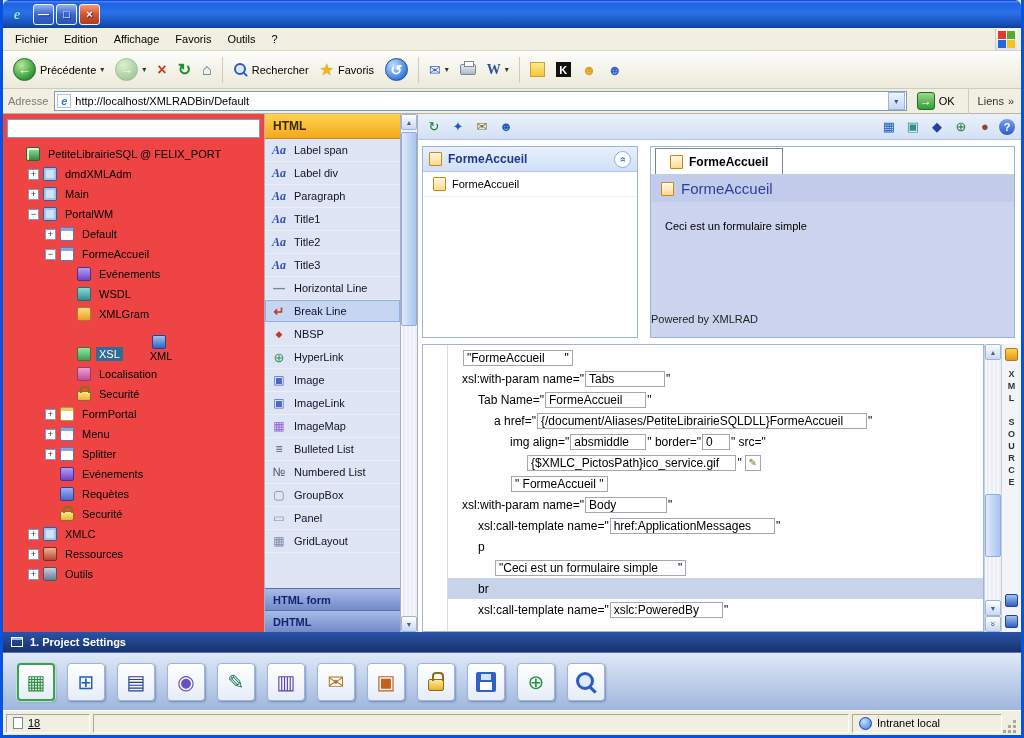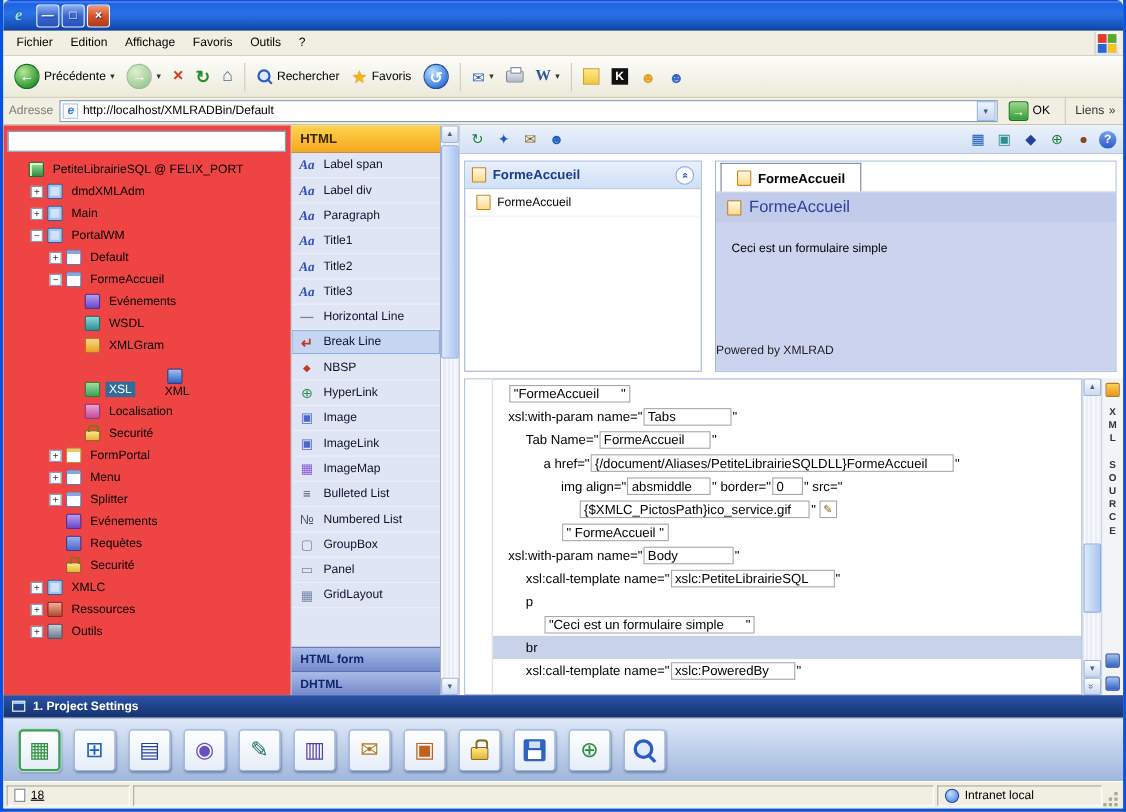--- a/index.html
+++ b/index.html
@@ -198,21 +198,21 @@
   .floppy::after { content:""; position:absolute; bottom:2px; left:4px; width:12px; height:8px; background:#fff; }
   .mag-big { position:relative; width:22px; height:22px; }
   .mag-big::before { content:""; position:absolute; top:1px; left:1px; width:12px; height:12px;
     border:3px solid #2a5cc8; border-radius:50%; background:#dfe9ff; }
   .mag-big::after { content:""; position:absolute; width:9px; height:3px; background:#2a5cc8;
     bottom:2px; right:0; transform:rotate(45deg); }
   .statusbar { height:25px; flex:none; background:#f1efe2; border-top:1px solid #fff; display:flex; align-items:center;
     padding:0 3px; gap:3px; }
   .sb-cell { height:19px; display:flex; align-items:center; padding:0 6px; gap:5px;
     border:1px solid #aca899; border-right-color:#fff; border-bottom-color:#fff; }
-  .sb-left { width:112px;text-decoration:underline; }
+  .sb-left { width:84px;text-decoration:underline; }
   .sb-main { flex:1; }
   .sb-right { width:150px; }
   .page-ic { width:10px; height:12px; background:#fff; border:1px solid #7a8699; flex:none; }
   .globe-ic { width:13px; height:13px; border-radius:50%; flex:none; border:1px solid #27409b;
     background:radial-gradient(circle at 35% 30%,#bfe0ff,#3a7de0); }
   .grip { width:13px; height:13px; position:relative; align-self:flex-end; }
   .grip::before { content:""; position:absolute; right:2px; bottom:2px; width:3px; height:3px; background:#aca899;
     box-shadow:-5px 0 #aca899, 0 -5px #aca899, -5px -5px #aca899, -10px 0 #aca899, 0 -10px #aca899; }
 </style>
 </head>
@@ -583,21 +583,21 @@
           <div class="gutter"></div>
           <div class="ed-rows" id="ed-rows">
               <div class="ed-row" style="padding-left: 14px;"><span class="ed-box">"FormeAccueil      "</span></div>
               <div class="ed-row" style="padding-left: 14px;"><span class="ed-text">xsl:with-param name="</span><span class="ed-box">Tabs              </span><span class="ed-text">"</span></div>
               <div class="ed-row" style="padding-left: 30px;"><span class="ed-text">Tab Name="</span><span class="ed-box">FormeAccueil      </span><span class="ed-text">"</span></div>
               <div class="ed-row" style="padding-left: 46px;"><span class="ed-text">a href="</span><span class="ed-box">{/document/Aliases/PetiteLibrairieSQLDLL}FormeAccueil      </span><span class="ed-text">"</span></div>
               <div class="ed-row" style="padding-left: 62px;"><span class="ed-text">img align="</span><span class="ed-box">absmiddle    </span><span class="ed-text">" border="</span><span class="ed-box">0    </span><span class="ed-text">" src="</span></div>
               <div class="ed-row" style="padding-left: 78px;"><span class="ed-box">{$XMLC_PictosPath}ico_service.gif    </span><span class="ed-text">"</span><span class="ed-edit">✎</span></div>
               <div class="ed-row" style="padding-left: 62px;"><span class="ed-box">" FormeAccueil "</span></div>
               <div class="ed-row" style="padding-left: 14px;"><span class="ed-text">xsl:with-param name="</span><span class="ed-box">Body              </span><span class="ed-text">"</span></div>
-              <div class="ed-row" style="padding-left: 30px;"><span class="ed-text">xsl:call-template name="</span><span class="ed-box">xslc:PetiteLibrairieSQL      </span><span class="ed-text">"</span></div>
+              <div class="ed-row" style="padding-left: 30px;"><span class="ed-text">xsl:call-template name="</span><span class="ed-box">href:ApplicationMessages      </span><span class="ed-text">"</span></div>
               <div class="ed-row" style="padding-left: 30px;"><span class="ed-text">p</span></div>
               <div class="ed-row" style="padding-left: 46px;"><span class="ed-box">"Ceci est un formulaire simple      "</span></div>
               <div class="ed-row hl" style="padding-left: 30px;"><span class="ed-text">br</span></div>
               <div class="ed-row" style="padding-left: 30px;"><span class="ed-text">xsl:call-template name="</span><span class="ed-box">xslc:PoweredBy      </span><span class="ed-text">"</span></div>
             </div>
         </div>
         <div class="vscroll" style="border-right:none;border-left:1px solid #c8d0dc">
           <span class="sc-btn">▲</span>
           <span class="sc-track">
               <span class="sc-thumb thumb-b"></span>

